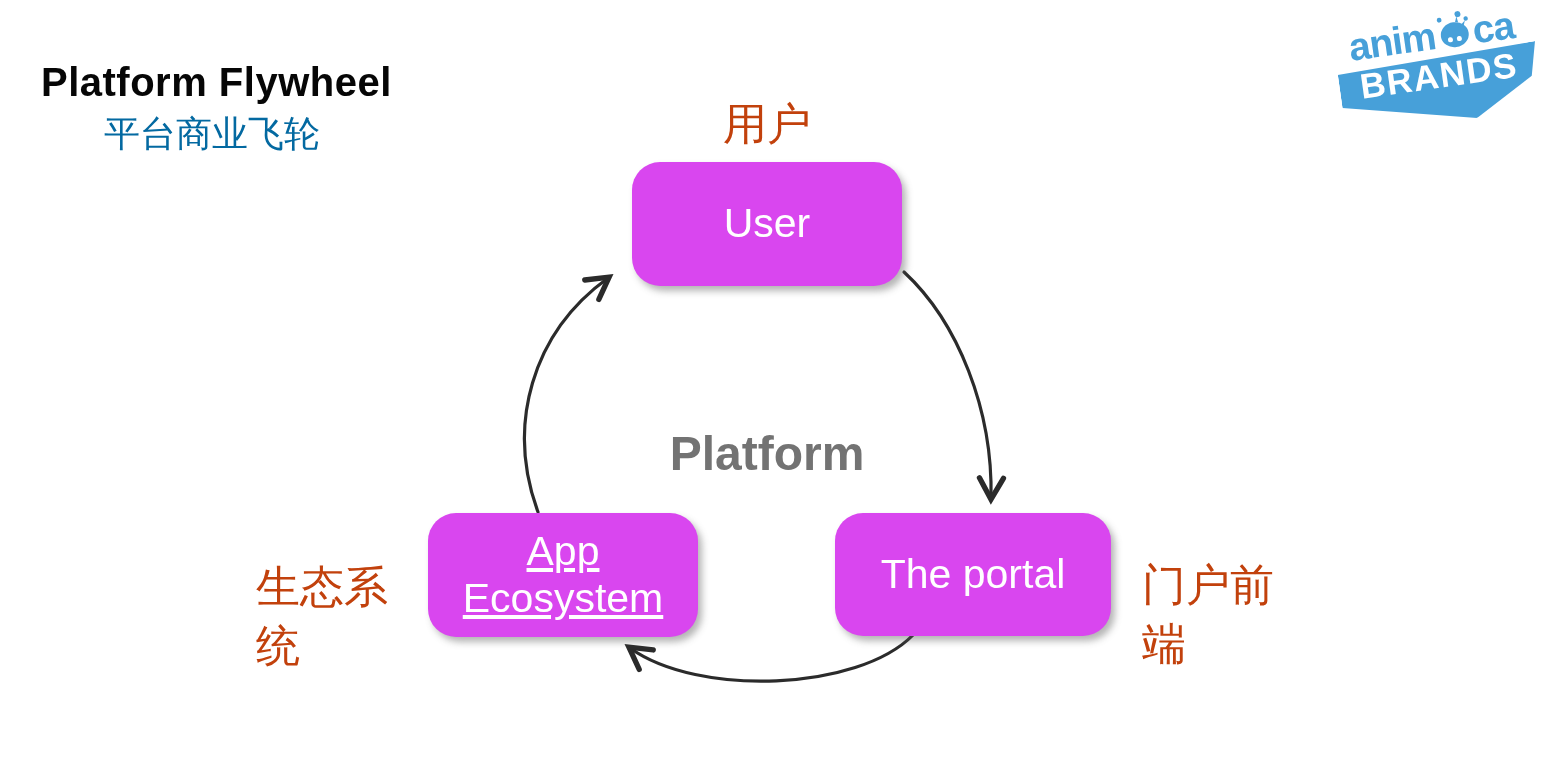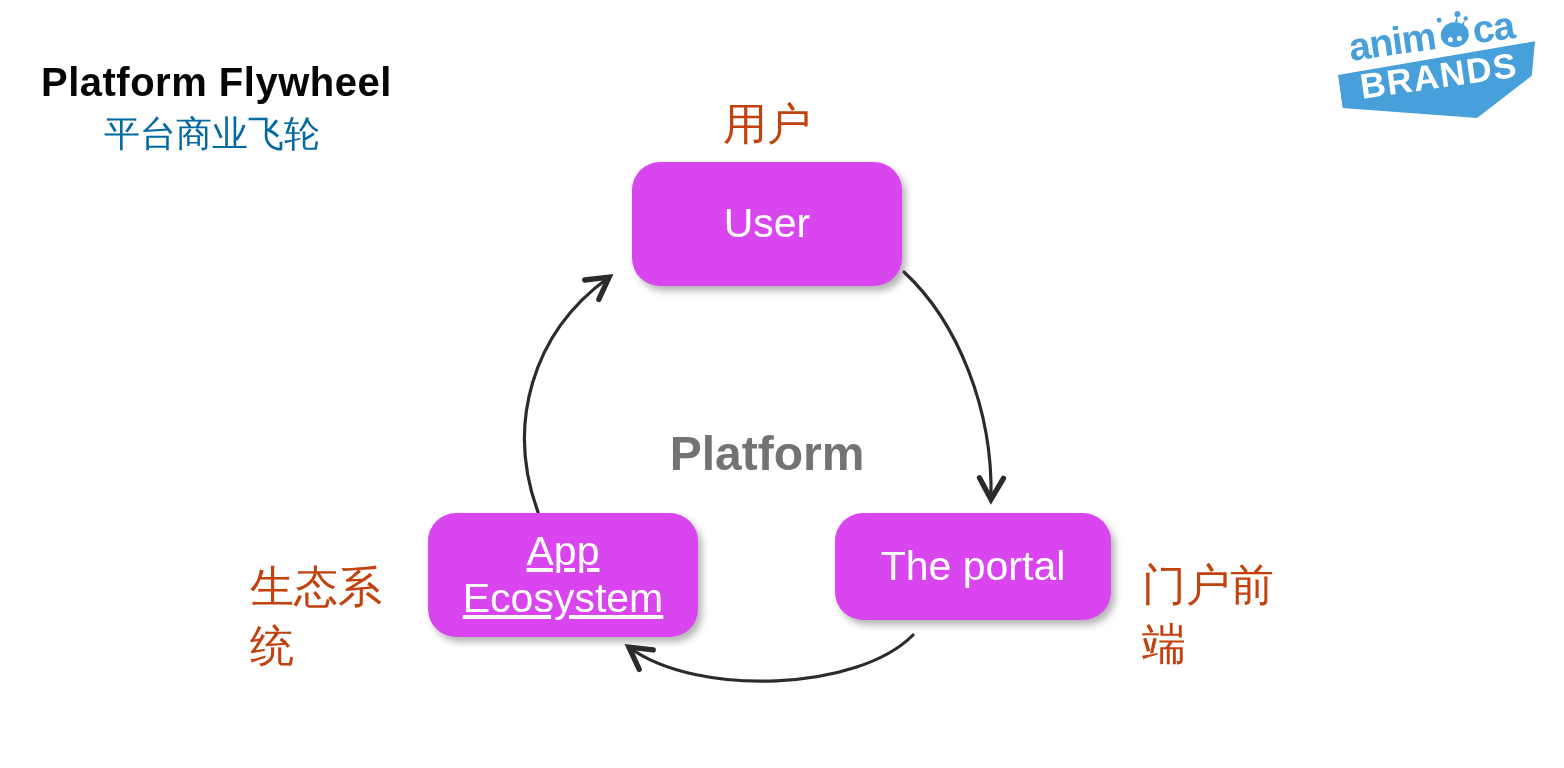--- a/index.html
+++ b/index.html
@@ -65,36 +65,36 @@
     border-radius: 28px;
     box-shadow: 4px 5px 7px rgba(90,90,90,0.45);
     display: flex; align-items: center; justify-content: center;
     text-align: center;
     color: #ffffff;
     font-size: 41px; line-height: 1.15;
   }
   .node-user      { left: 632px; top: 162px; width: 270px; height: 124px; }
   .node-ecosystem { left: 428px; top: 513px; width: 270px; height: 124px; padding: 0; }
   .node-ecosystem span { display: inline-block; width: 230px; text-decoration: underline; }
-  .node-portal    { left: 835px; top: 513px; width: 276px; height: 107px; }
+  .node-portal    { left: 835px; top: 513px; width: 276px; height: 123px; }
 
   .center-label {
     position: absolute; left: 612px; top: 414px; width: 310px;
     text-align: center;
     color: #737373;
     font-size: 48px; font-weight: 700; margin-top: 12px;
   }
 
   .caption {
     position: absolute;
     color: #c2410c;
     font-size: 44px;
   }
   .cap-user      { left: 632px; top: 95px;  width: 270px; text-align: center; }
-  .cap-ecosystem { left: 250px; top: 558px; width: 150px; text-align: left; }
+  .cap-ecosystem { left: 256px; top: 558px; width: 150px; text-align: left; }
   .cap-portal    { left: 1142px; top: 556px; width: 160px; text-align: left; }
 </style>
 </head>
 <body>
 
 <div class="slide">
 
   <h1 class="title">Platform Flywheel</h1>
   <div class="subtitle">平台商业飞轮</div>
 

